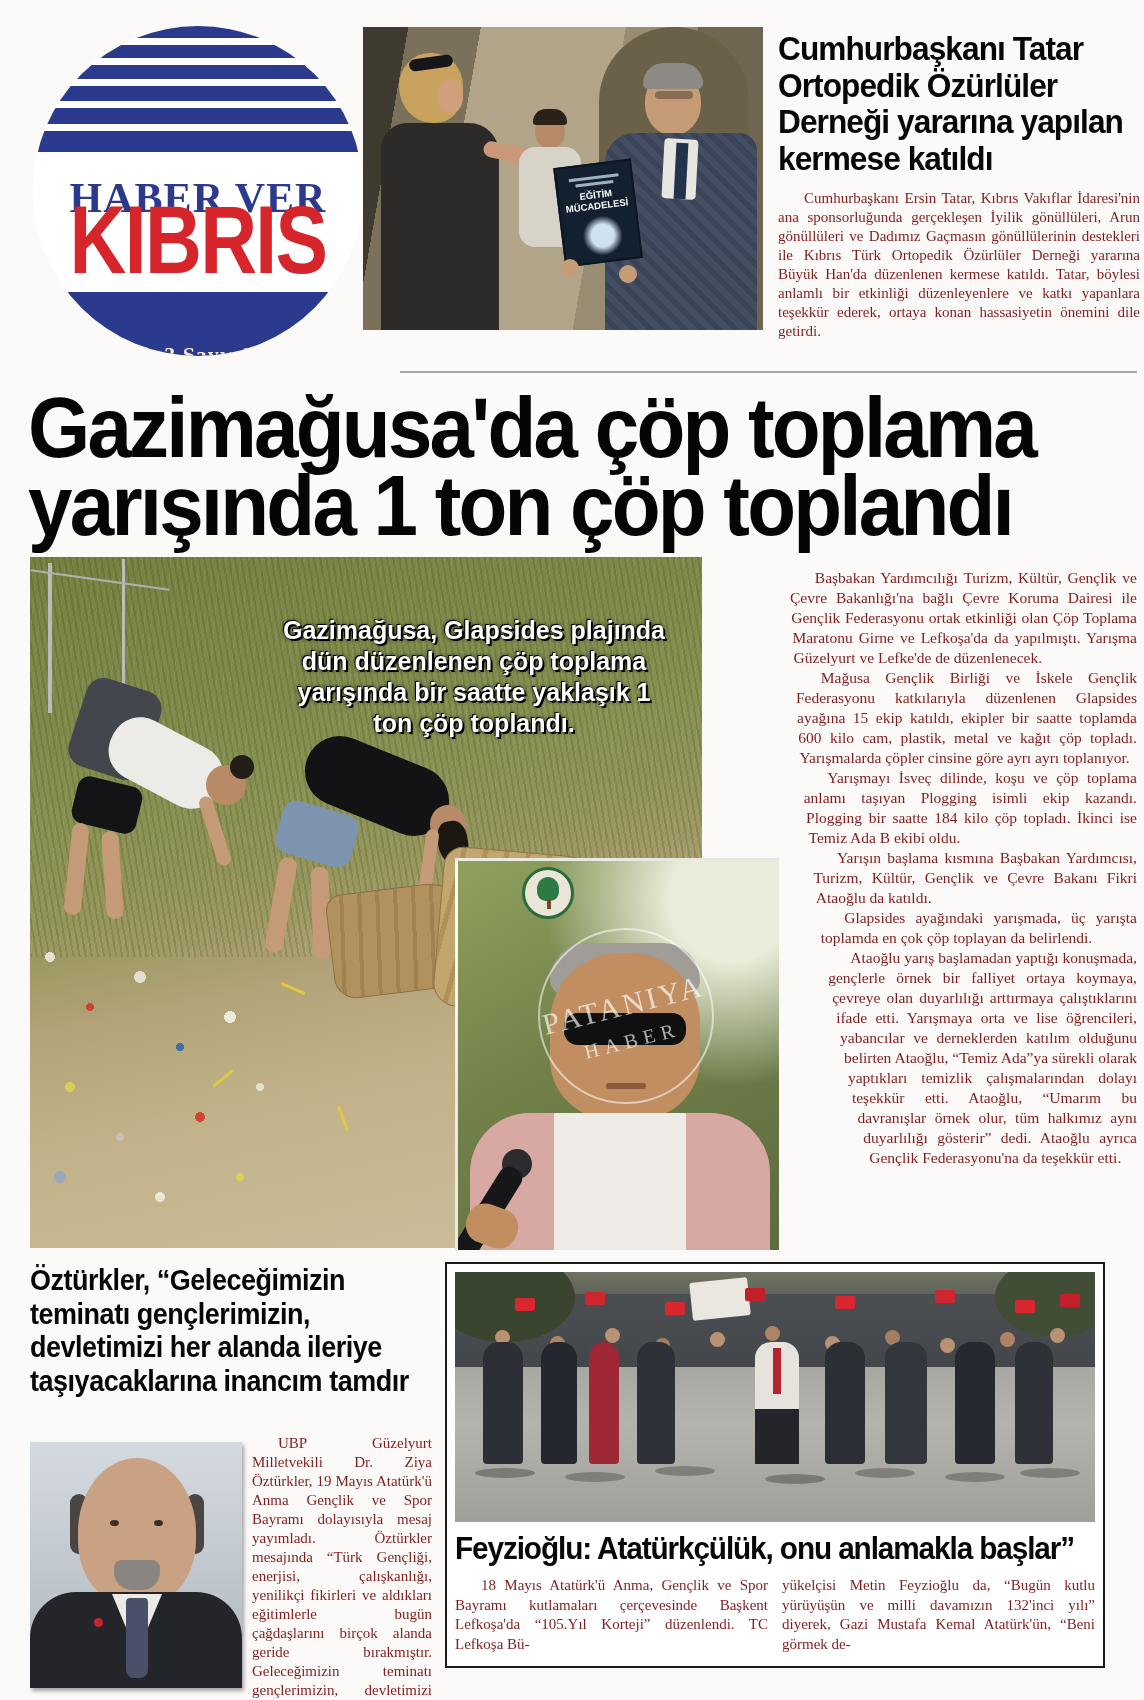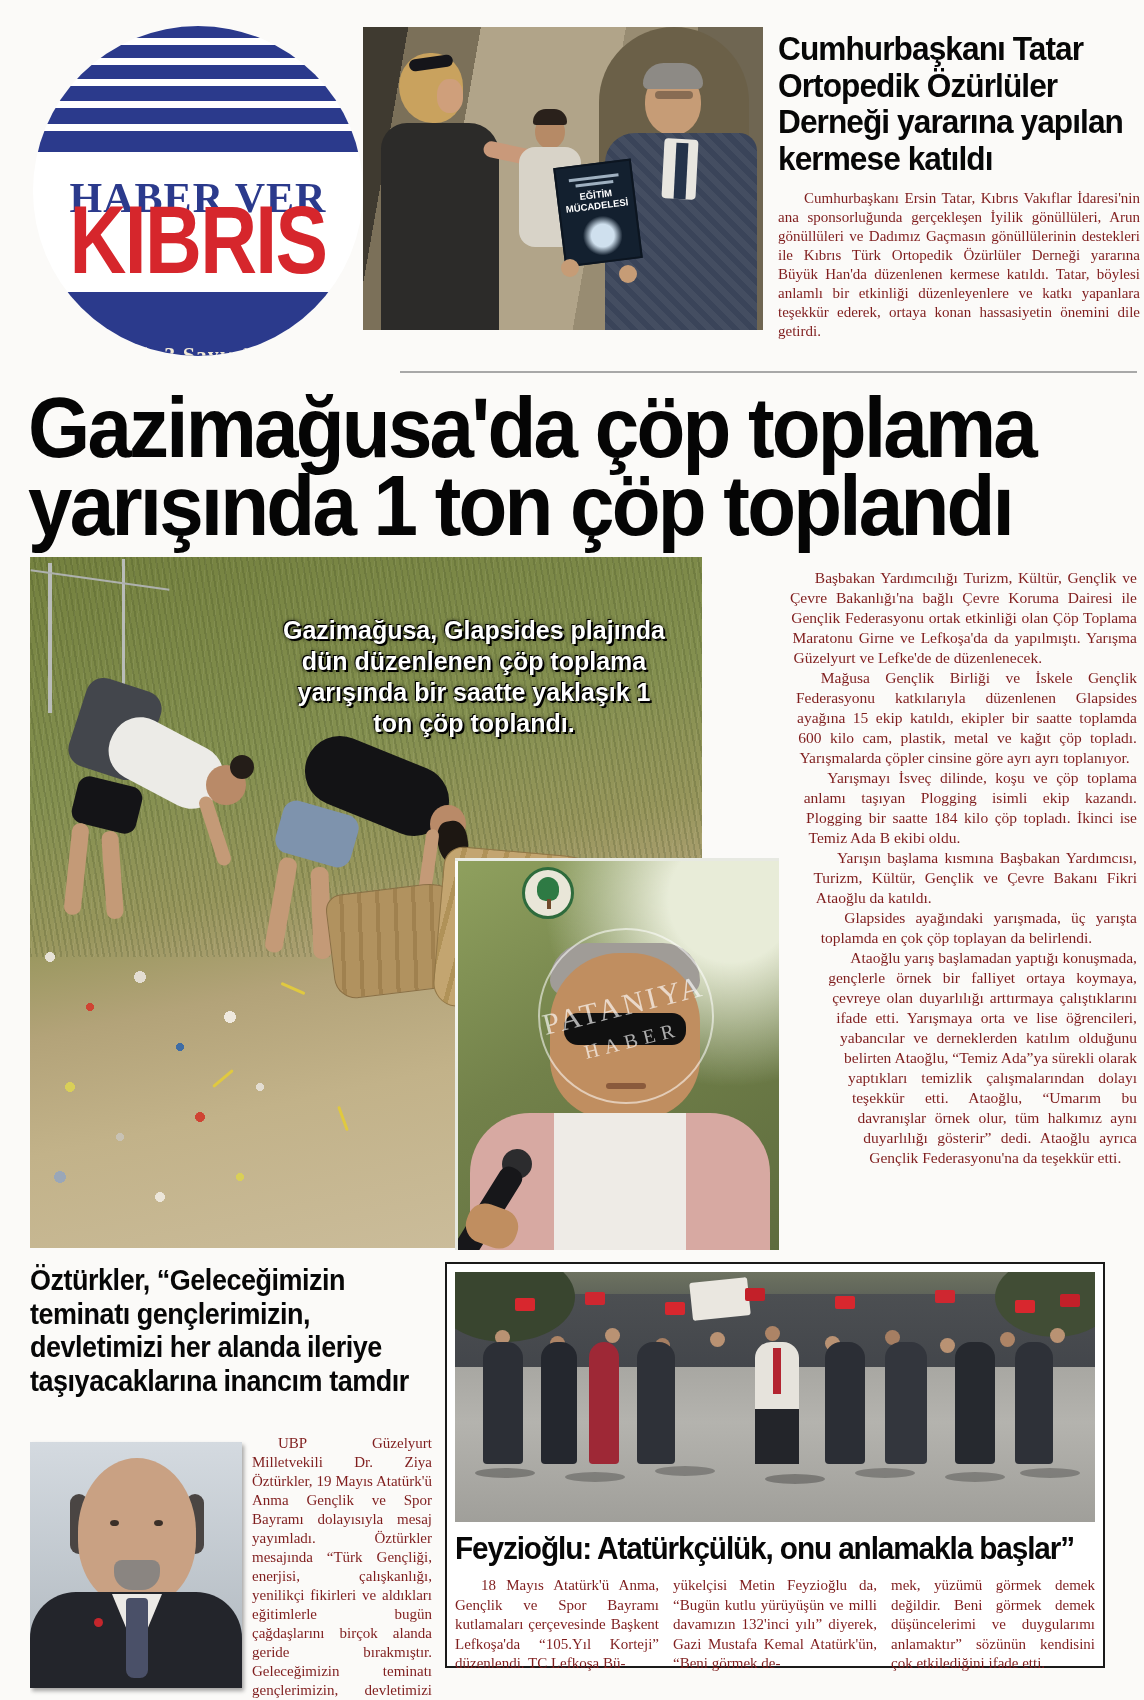--- a/index.html
+++ b/index.html
@@ -386,17 +386,16 @@
       <div class="mf" style="left:370px; width:40px; background:#2b2e35;"></div>
       <div class="mf" style="left:430px; width:42px; background:#33363d;"></div>
       <div class="mf" style="left:500px; width:40px; background:#26292f;"></div>
       <div class="mf" style="left:560px; width:38px; background:#2e3138;"></div>
       <div class="mshadows"></div>
     </div>
     <h2 class="cond">Feyzioğlu: Atatürkçülük, onu anlamakla başlar”</h2>
     <div class="feyz-cols">
       <p class="body-text indent">18 Mayıs Atatürk'ü Anma, Gençlik ve Spor Bayramı kutlamaları çerçevesinde Başkent Lefkoşa'da “105.Yıl Korteji” düzenlendi.  TC Lefkoşa Bü-</p>
       <p class="body-text">yükelçisi Metin Feyzioğlu da, “Bugün kutlu yürüyüşün ve milli davamızın 132'inci yılı” diyerek, Gazi Mustafa Kemal Atatürk'ün, “Beni görmek de-</p>
-      <p class="body-text">mek, yüzümü görmek demek değildir. Beni görmek demek düşüncelerimi ve duygularımı anlamaktır” sözünün kendisini çok etkilediğini ifade etti.</p>
     </div>
   </div>
 
 </div>
 
 </body></html>

